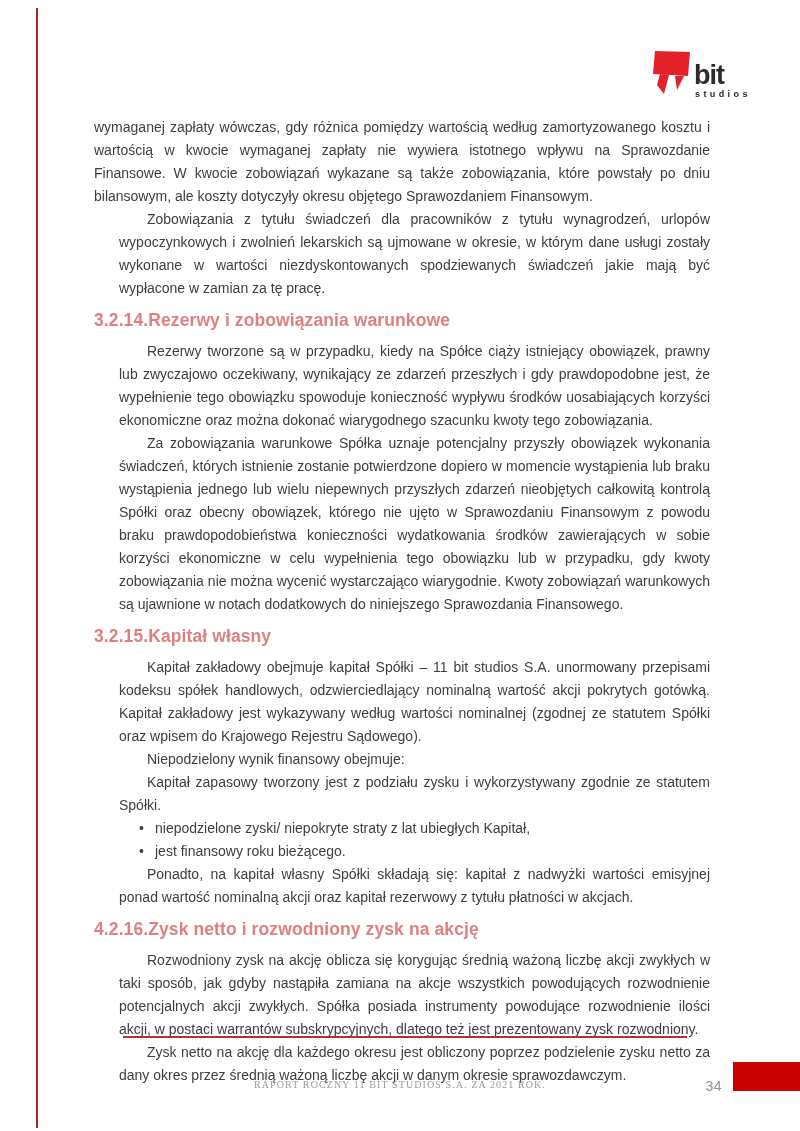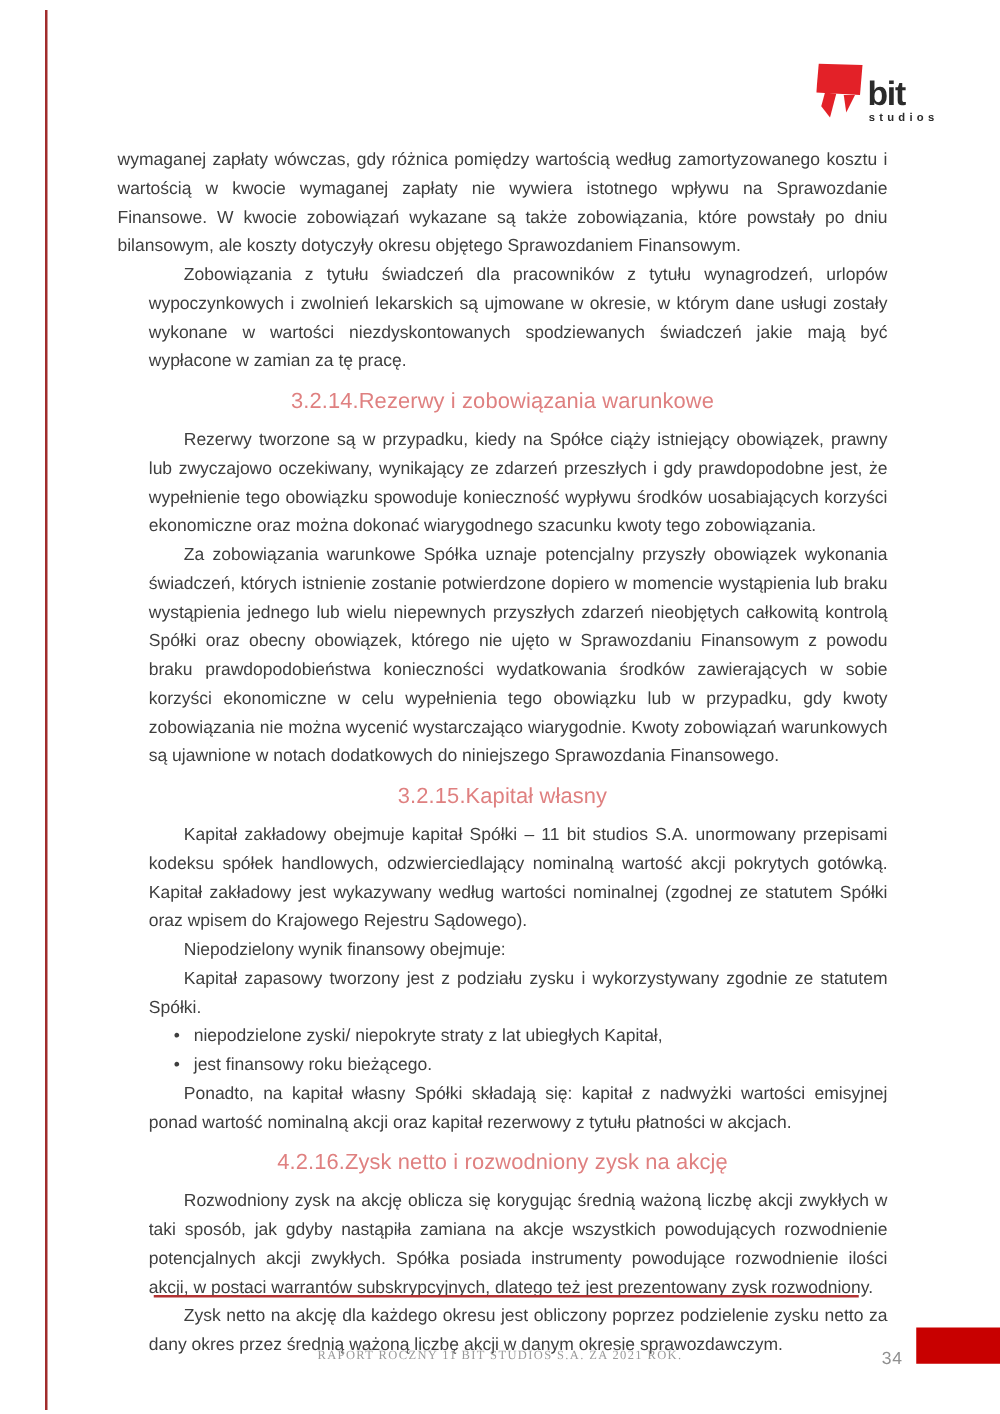--- a/index.html
+++ b/index.html
@@ -26,21 +26,21 @@
   .logo .word{fill:#2b2b2b; font-family:"Liberation Sans",sans-serif; font-weight:bold;}
   .logo .sub{fill:#2b2b2b; font-family:"Liberation Sans",sans-serif; font-weight:bold;}
   .content{
     position:absolute; left:94px; top:116px; width:616px;
     font-size:14px; line-height:23px; text-align:justify;
   }
   .content p{margin:0;}
   .content p.indent{text-indent:28px;margin-left:25px;}
   .section-heading{
     color:var(--heading); font-size:17.5px; line-height:22px;
-    font-weight:normal; text-align:center; margin:9px 0 9px 0; text-indent:0;
+    font-weight:bold; text-align:left; margin:9px 0 9px 0; text-indent:0;
     letter-spacing:0.1px;
   }
   ul.bullets{list-style:none; margin:0; padding:0; text-align:left;}
   ul.bullets li{position:relative; padding-left:61px;}
   ul.bullets li .dot{
     position:absolute; left:45px; top:0; color:var(--body-text);
   }
   .footer-rule{
     position:absolute; left:123px; top:1036px; width:564px; height:2px;
     background:var(--footer-rule);

